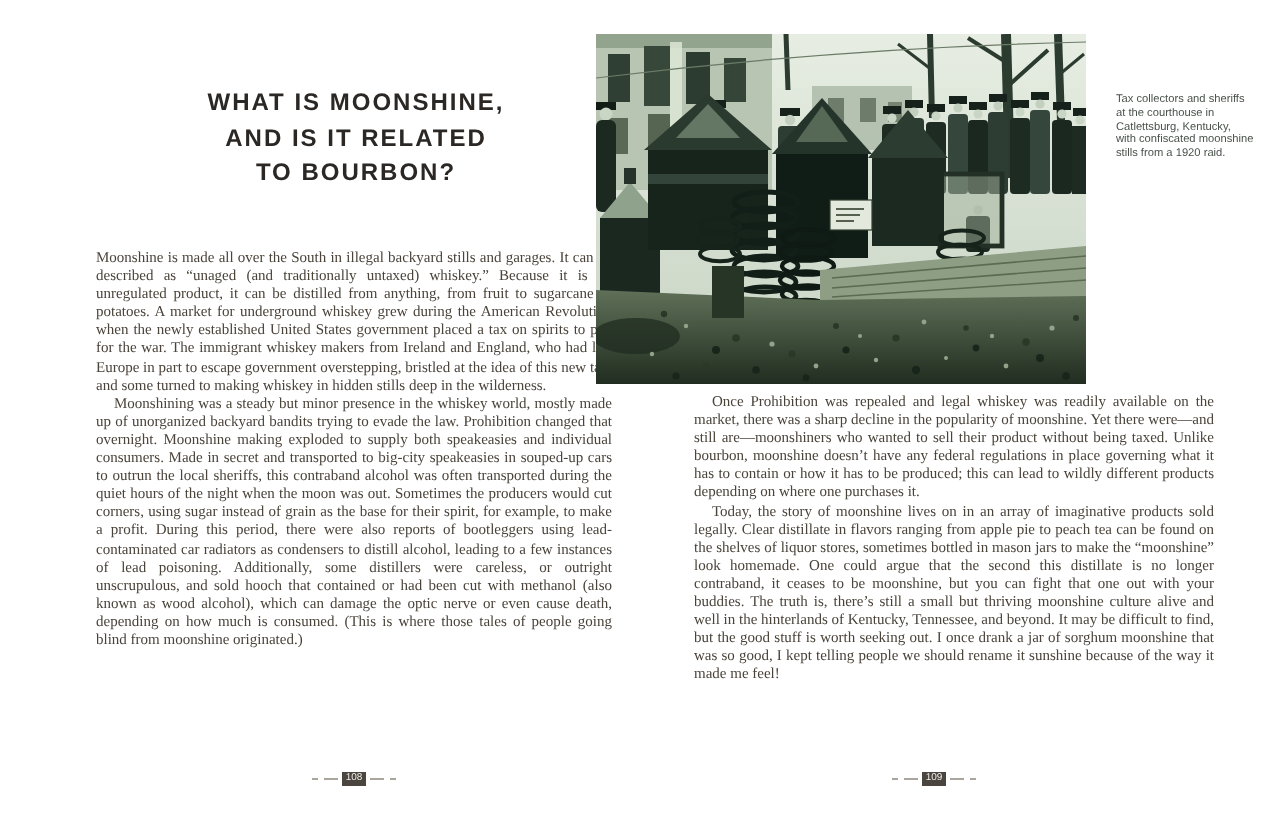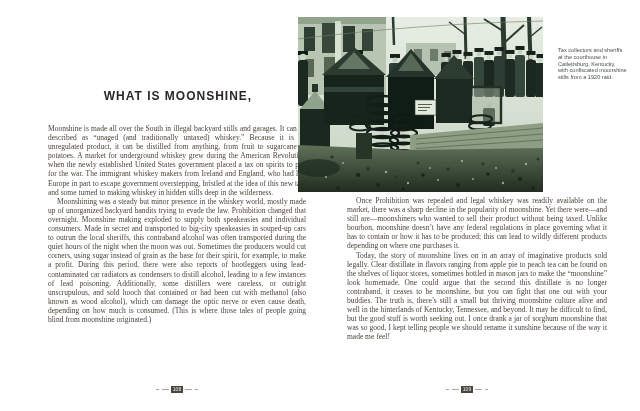--- a/index.html
+++ b/index.html
@@ -6,21 +6,21 @@
   body {
     width:640px; height:411px; position:relative; overflow:hidden;
     background:#ffffff;
     font-family:"Liberation Serif", serif;
   }
   .page-title {
     position:absolute; left:40px; top:43px; width:276px;
     text-align:center;
     font-family:"Liberation Sans", sans-serif;
     font-weight:bold; font-size:12px; line-height:17.5px;
-    letter-spacing:1px; color:#2b2724;margin-top:45px;
+    letter-spacing:1px; color:#2b2724;
   }
   .t-line { display:block; }
   .body-col {
     position:absolute; font-size:7.5px; line-height:9.1px;
     text-align:justify; color:#4a433a;
   }
   .body-col p { margin:0; }
   .body-col p.indent { text-indent:9px; }
   .left-col  { left:48px;  top:124px; width:258px; }
   .right-col { left:347px; top:196px; width:260px; }
@@ -47,20 +47,22 @@
     display:inline-block; background:#4a463f; color:#efece6;
     font-family:"Liberation Sans", sans-serif;
     font-size:5px; line-height:7px; padding:0 1.5px;
   }
 </style>
 </head>
 <body>
 
 <div class="page-title">
   <span class="t-line">WHAT IS MOONSHINE,</span>
+  <span class="t-line">AND IS IT RELATED</span>
+  <span class="t-line">TO BOURBON?</span>
 </div>
 
 <div class="body-col left-col">
   <p>Moonshine is made all over the South in illegal backyard stills and garages. It can be described as “unaged (and traditionally untaxed) whiskey.” Because it is an unregulated product, it can be distilled from anything, from fruit to sugarcane to potatoes. A market for underground whiskey grew during the American Revolution when the newly established United States government placed a tax on spirits to pay for the war. The immigrant whiskey makers from Ireland and England, who had left Europe in part to escape government overstepping, bristled at the idea of this new tax, and some turned to making whiskey in hidden stills deep in the wilderness.</p>
   <p class="indent">Moonshining was a steady but minor presence in the whiskey world, mostly made up of unorganized backyard bandits trying to evade the law. Prohibition changed that overnight. Moonshine making exploded to supply both speakeasies and individual consumers. Made in secret and transported to big-city speakeasies in souped-up cars to outrun the local sheriffs, this contraband alcohol was often transported during the quiet hours of the night when the moon was out. Sometimes the producers would cut corners, using sugar instead of grain as the base for their spirit, for example, to make a profit. During this period, there were also reports of bootleggers using lead-contaminated car radiators as condensers to distill alcohol, leading to a few instances of lead poisoning. Additionally, some distillers were careless, or outright unscrupulous, and sold hooch that contained or had been cut with methanol (also known as wood alcohol), which can damage the optic nerve or even cause death, depending on how much is consumed. (This is where those tales of people going blind from moonshine originated.)</p>
 </div>
 
 <div class="folio folio-left">
   <span class="folio-dash short"></span>
   <span class="folio-dash"></span>

